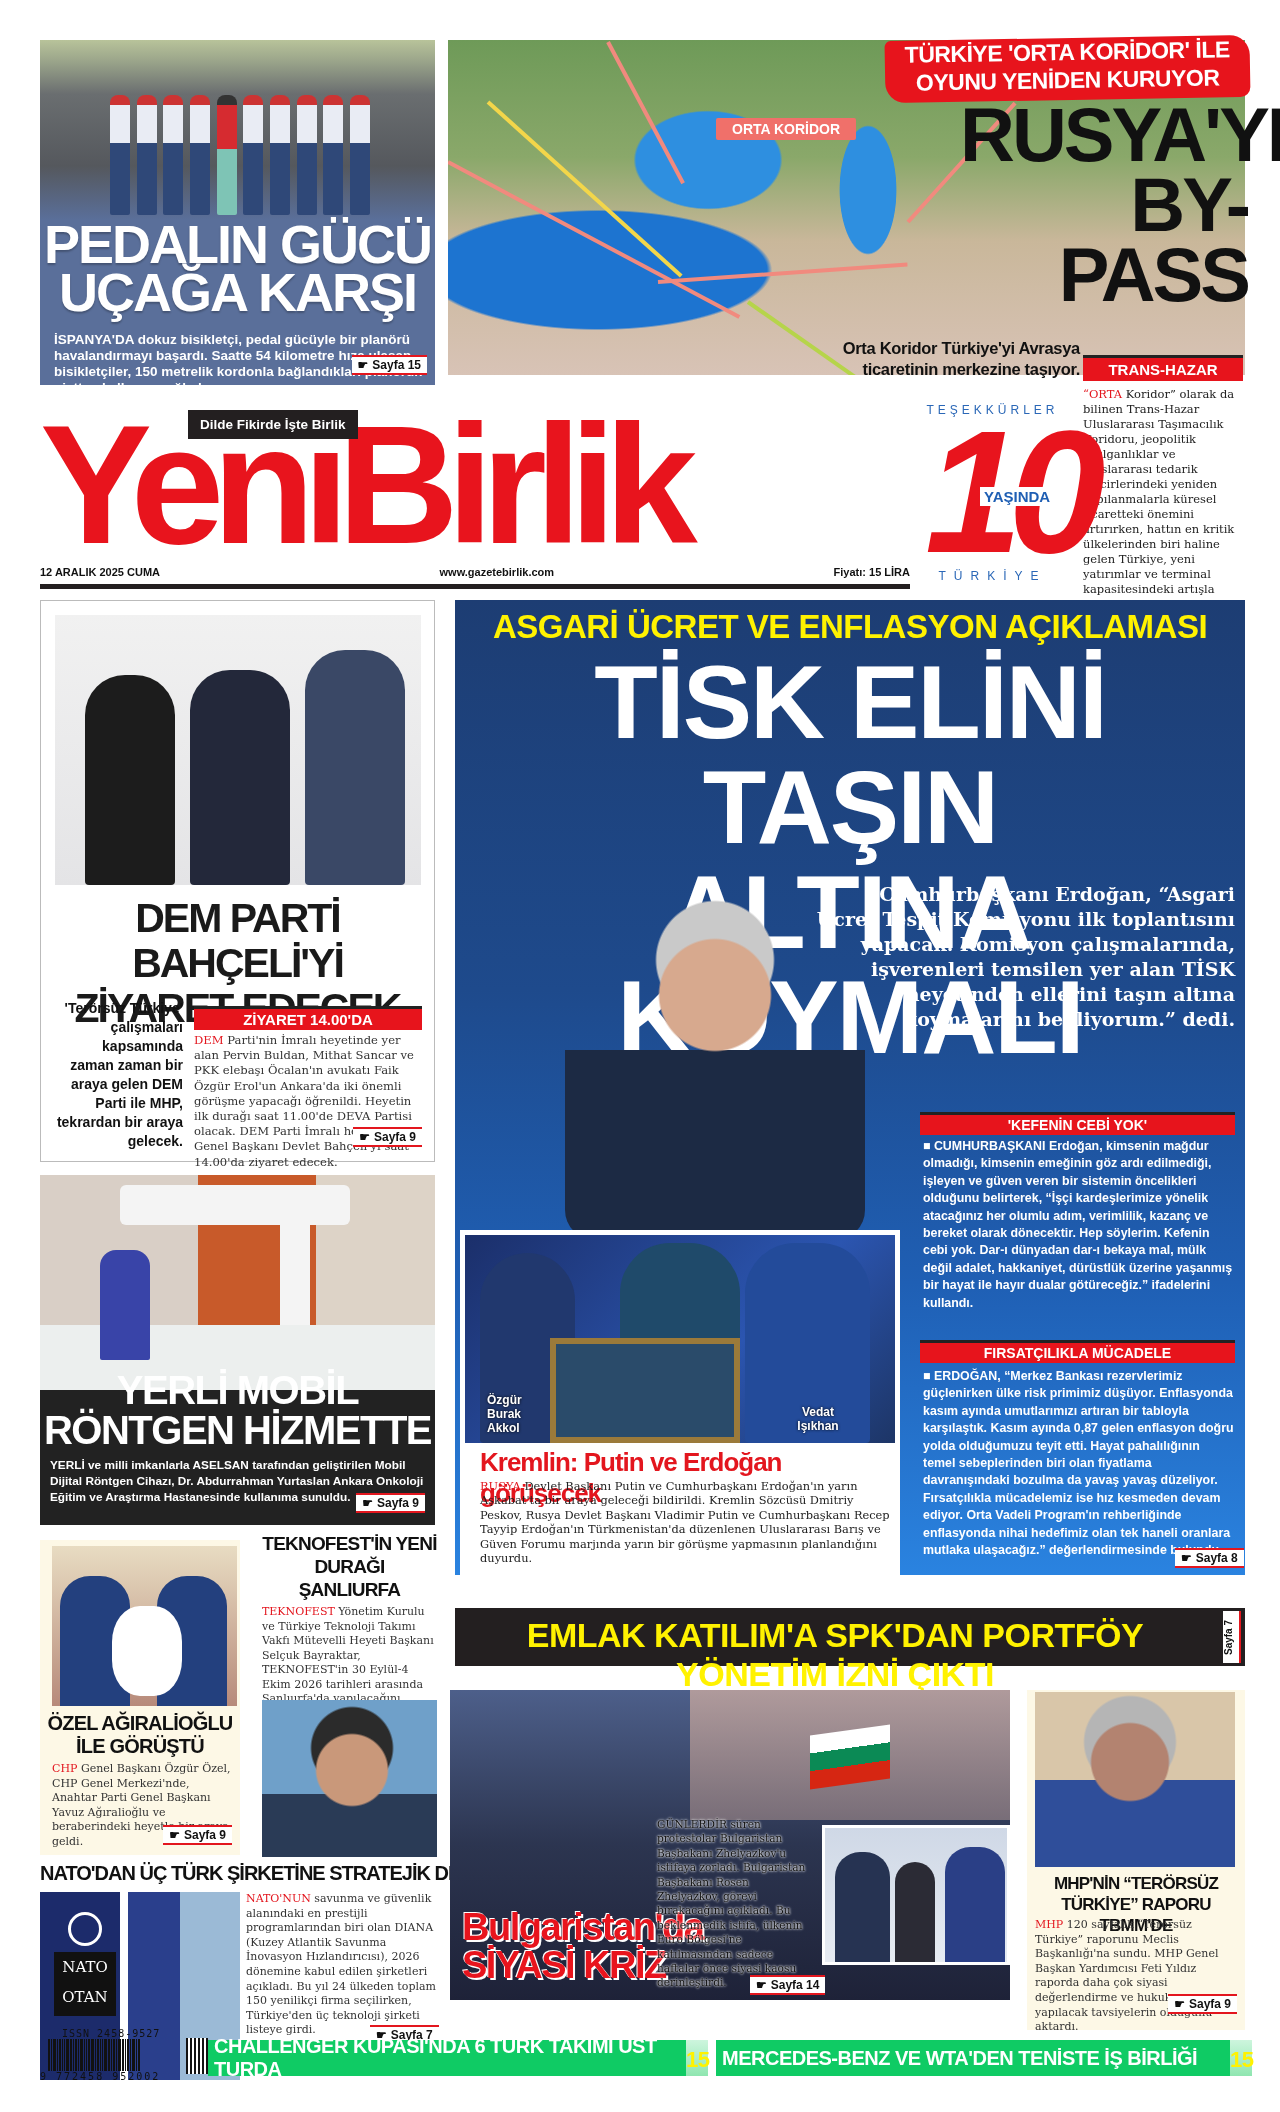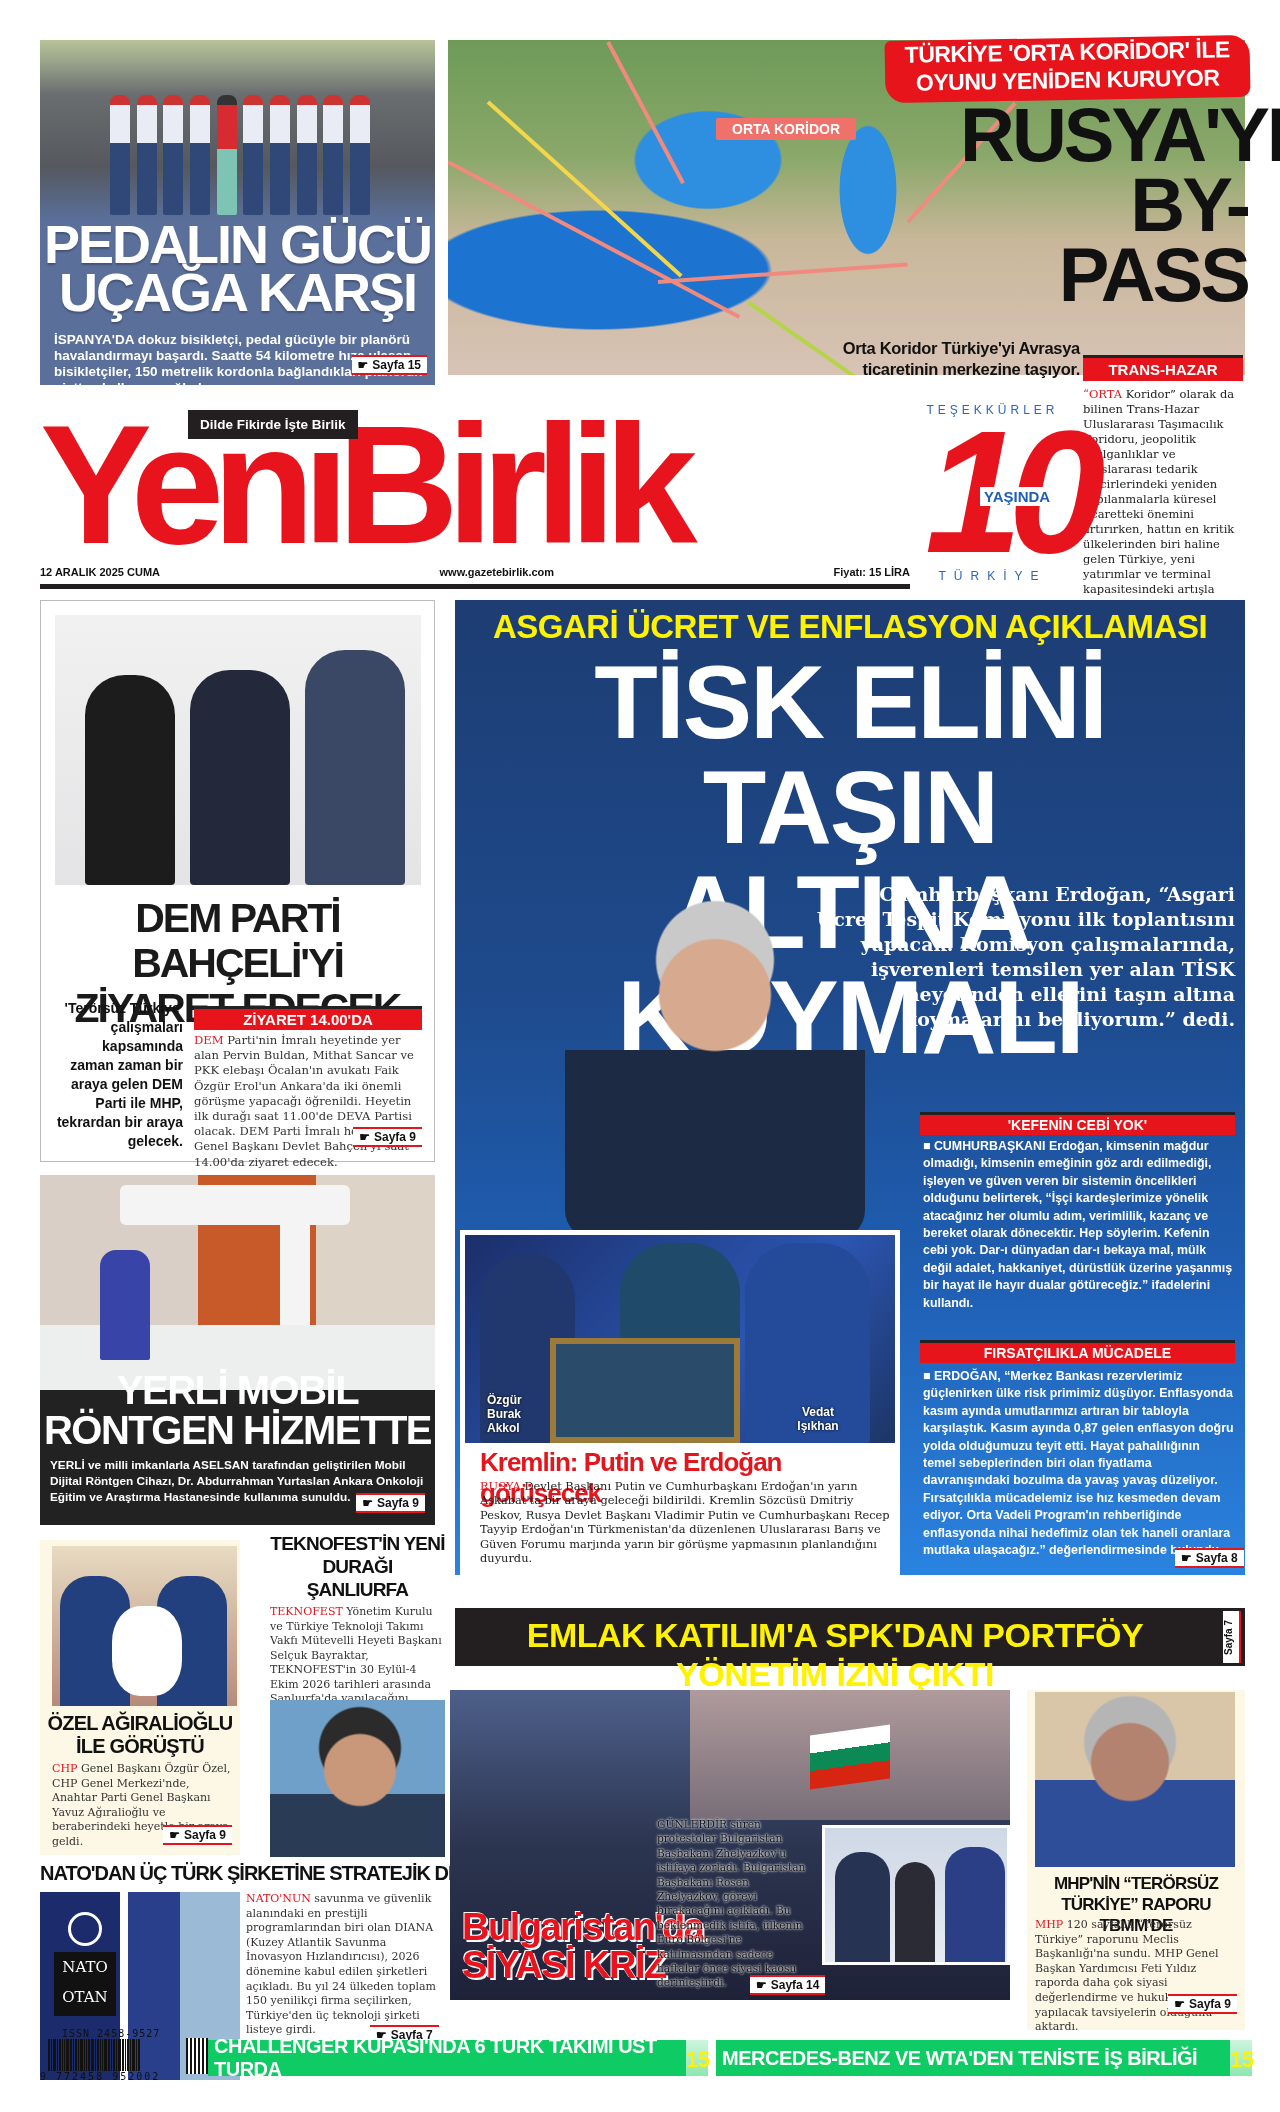--- a/index.html
+++ b/index.html
@@ -99,21 +99,21 @@
   
   #ozel { left: 40px; top: 1540px; width: 200px; height: 315px; background: #fdf8e6; }
   #ozel .ph { position: absolute; left: 12px; top: 6px; width: 185px; height: 160px; background: linear-gradient(180deg,#e8dcc2,#b78a7a); }
   #ozel .ph .m { position: absolute; bottom: 0; width: 70px; height: 130px; background: #23407e; border-radius: 30px 30px 0 0; }
   #ozel .ph .fl { position: absolute; left: 60px; top: 60px; width: 70px; height: 90px; background: #fff; border-radius: 40%; }
   #ozel h3 { position: absolute; left: 0; top: 172px; width: 200px; text-align: center; font-size: 20px; line-height: 23px; font-weight: 900; letter-spacing: -0.8px; }
   #ozel p { position: absolute; left: 12px; top: 222px; width: 185px; font-size: 11px; line-height: 14.6px; color: #333; }
   #ozel .sayfa { position: absolute; right: 8px; bottom: 10px; }
 
   
-  #tekno { left: 262px; top: 1532px; width: 175px; height: 330px; margin-left: 8px; }
+  #tekno { left: 262px; top: 1532px; width: 175px; height: 330px; }
   #tekno h3 { font-size: 19px; line-height: 23px; font-weight: 900; letter-spacing: -0.8px; text-align: center; }
   #tekno p { margin-top: 4px; font-size: 11px; line-height: 14.5px; color: #333; }
   #tekno .ph { position: absolute; left: 0; top: 168px; width: 175px; height: 157px; background: radial-gradient(circle at 90px 70px,#c9987a 0 35px, transparent 37px), radial-gradient(circle at 90px 48px,#2b2b2b 0 40px, transparent 42px), linear-gradient(180deg,#6fa0c9 0 60%,#2a3b56 60%); }
 
   
   #nato-h { left: 40px; top: 1862px; width: 400px; font-size: 20px; font-weight: 900; letter-spacing: -1px; white-space: nowrap; }
   #nato-ph { left: 40px; top: 1892px; width: 200px; height: 188px; background: linear-gradient(90deg,#1c2b6b 0 40%,#fff 40% 44%,#2a3f8c 44% 70%,#9bbad6 70%); padding-left: 42px; }
   #nato-ph .lbl { position: absolute; left: 14px; top: 60px; width: 62px; height: 64px; background: #111; color: #fff; font-family: "DejaVu Serif", serif; font-size: 15px; text-align: center; line-height: 30px; }
   #nato-txt { left: 246px; top: 1892px; width: 190px; font-size: 11px; line-height: 14.6px; color: #333; }
   #nato-sayfa { left: 370px; top: 2025px; }

